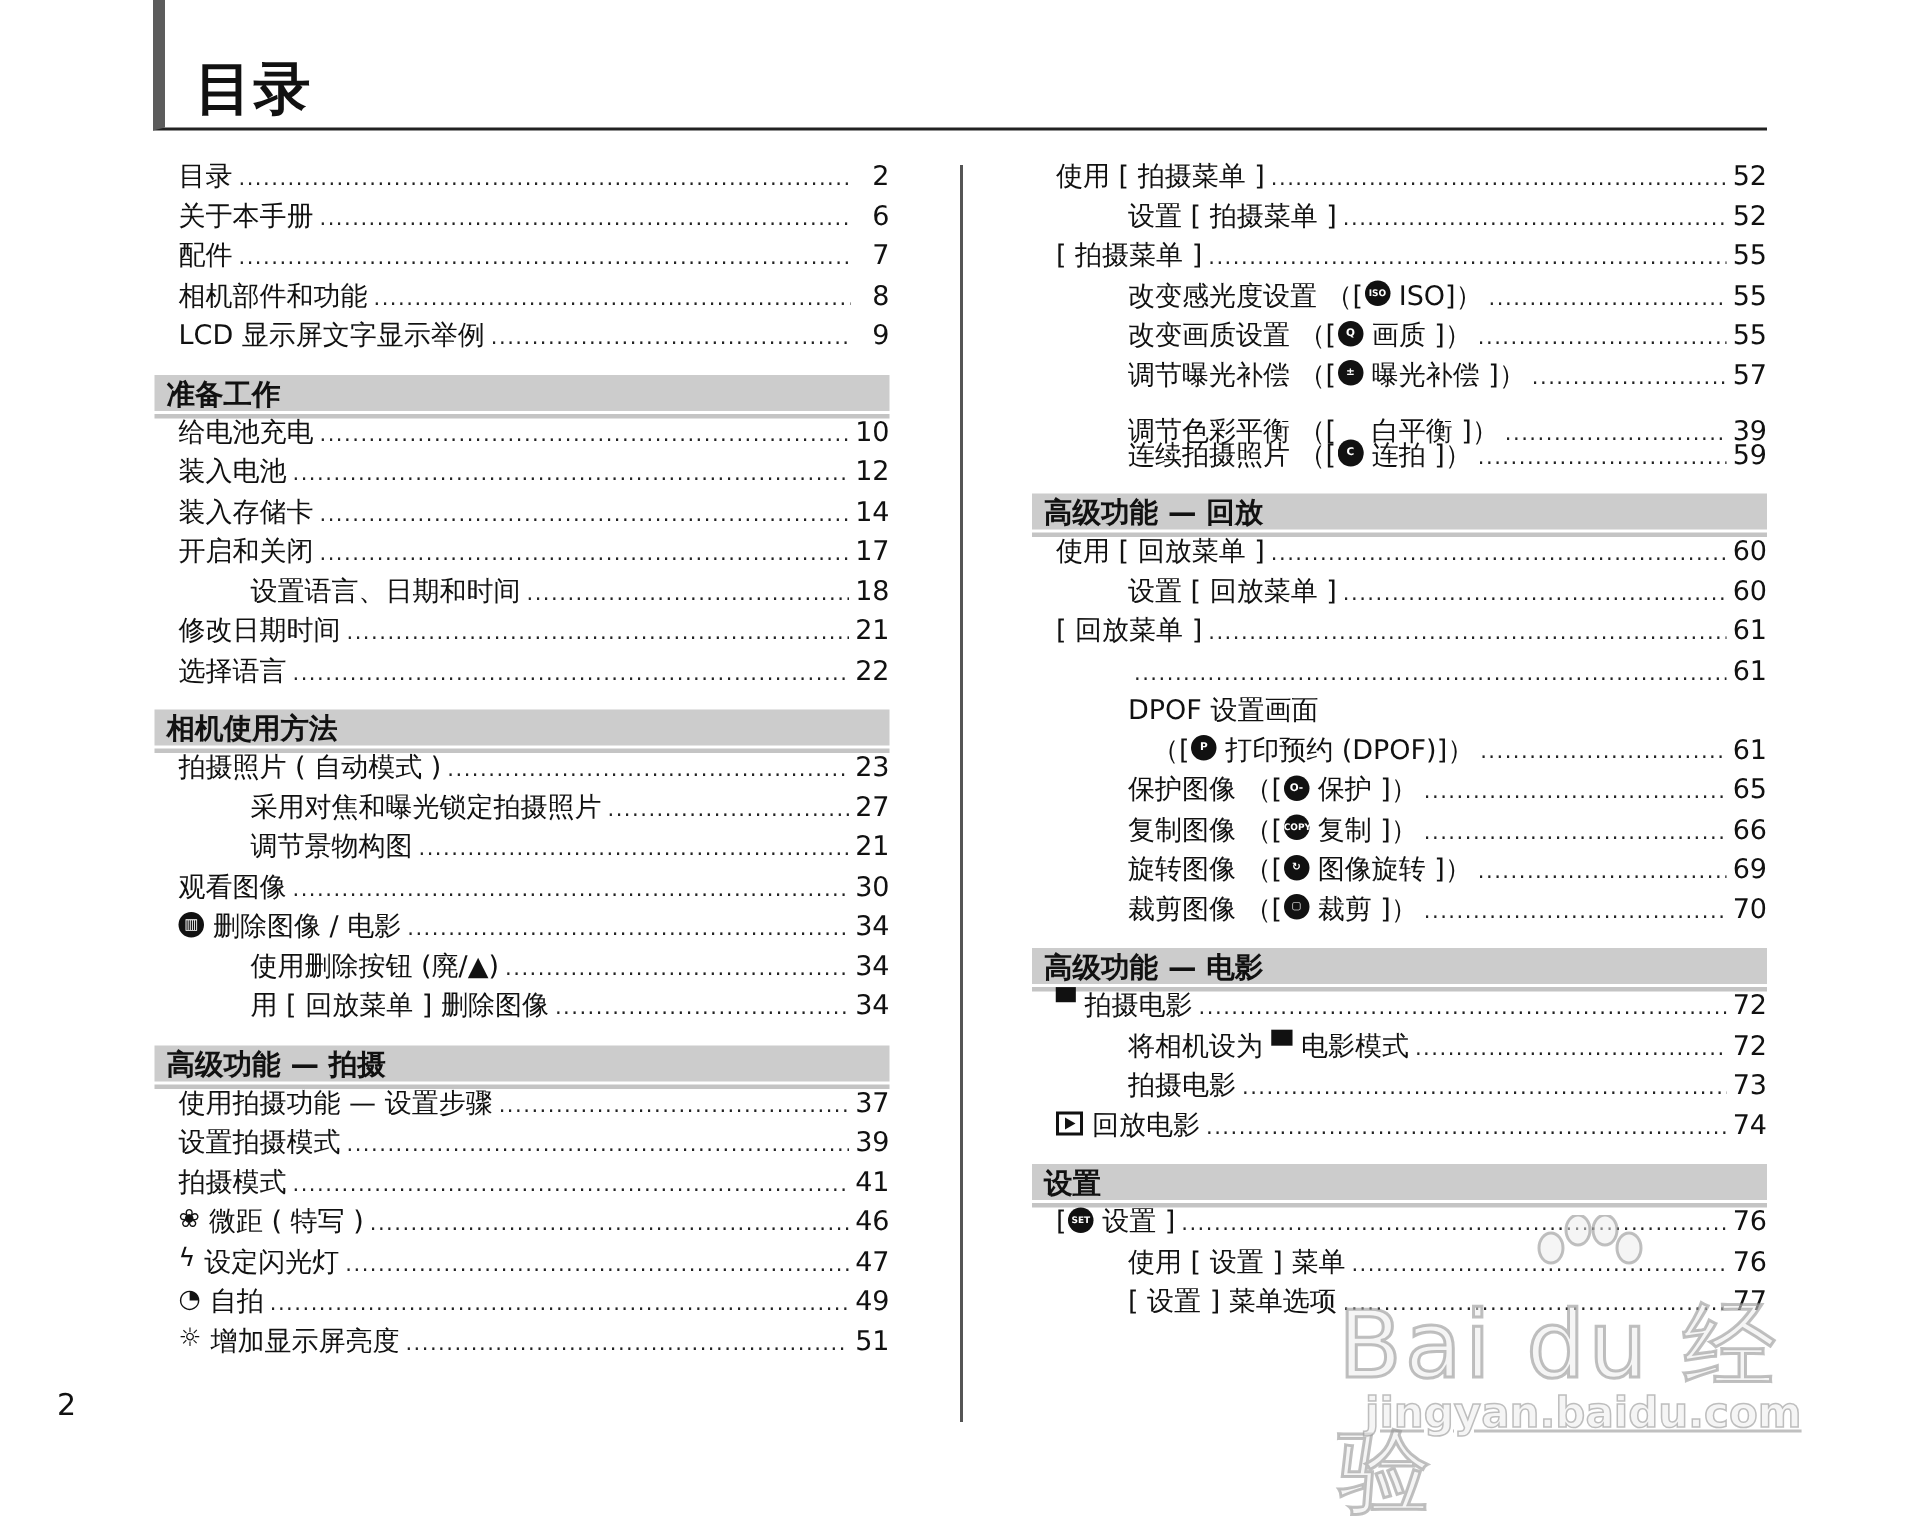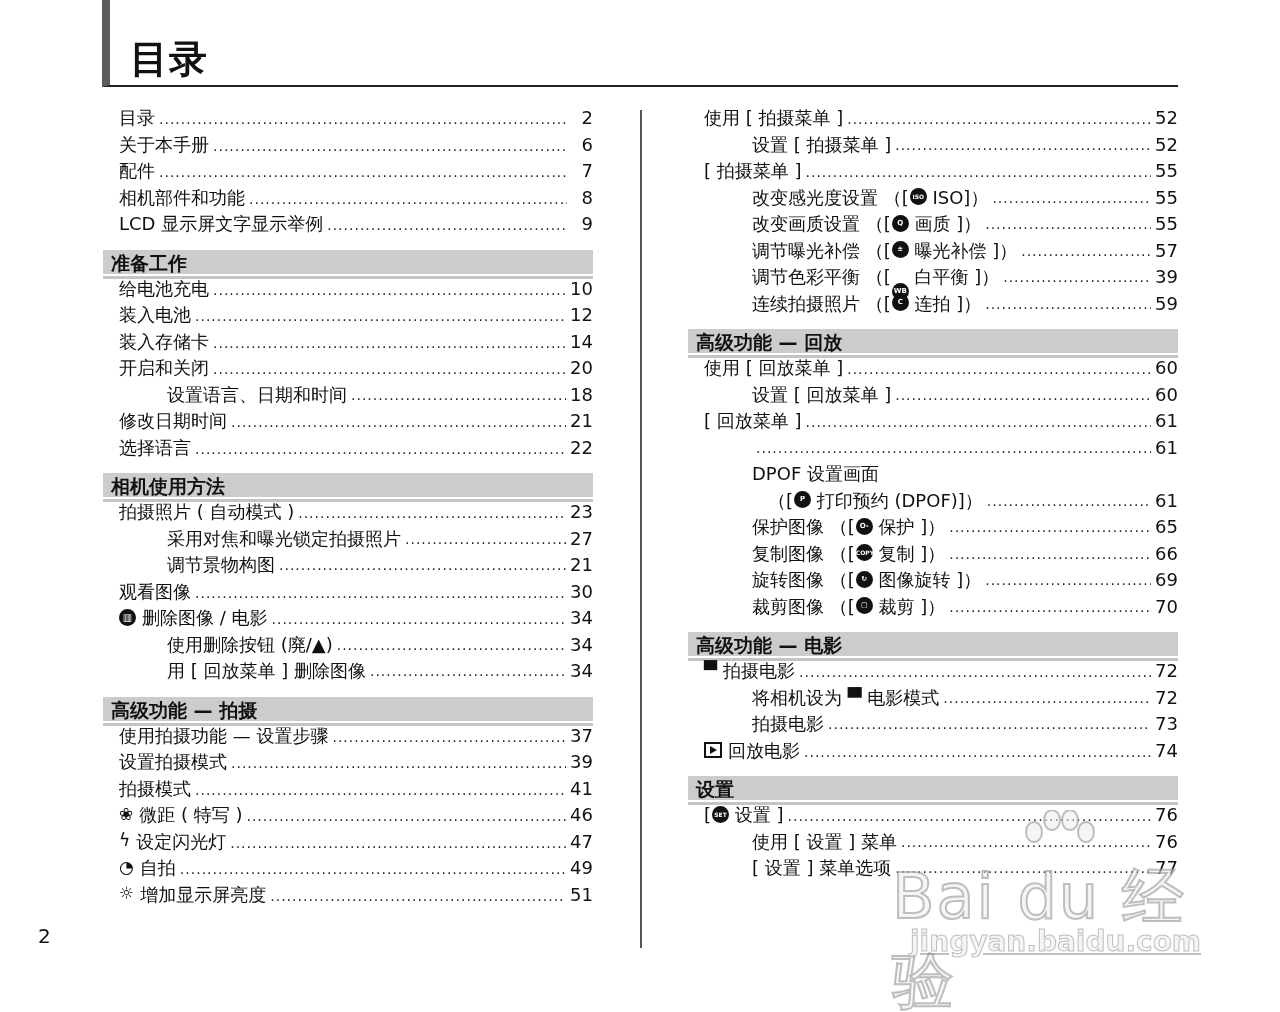--- a/index.html
+++ b/index.html
@@ -47,21 +47,21 @@
   .toc-row .leader {
     flex: 1 1 auto; overflow: hidden; margin: 0 4px; color: #222;
     letter-spacing: 1px; font-size: 14px;
   }
   .toc-row .leader::before {
     content: "................................................................................................................................................................";
   }
   .toc-row .page { flex: 0 0 auto; text-align: right; min-width: 22px; }
   .toc-row.no-leader .leader::before { content: ""; }
   .lvl0 { padding-left: 16px; }
-  .lvl1 { padding-left: 64px; align-items: center; }
+  .lvl1 { padding-left: 64px; }
   .lvl2 { padding-left: 80px; align-items: flex-end; }
   .icon {
     display: inline-block; vertical-align: middle; margin-right: 6px; position: relative; top: -2px;
   }
   .icon-circle {
     width: 17px; height: 17px; border-radius: 50%; background: #111; color: #fff;
     font-size: 7px; font-weight: bold; text-align: center; line-height: 17px; font-family: "DejaVu Sans", sans-serif;
   }
   .icon-glyph { font-size: 17px; line-height: 17px; }
   .icon-play {
@@ -141,21 +141,21 @@
       <span class="page">12</span>
     </div>
     <div class="toc-row lvl0">
       <span class="txt"><span>装入存储卡</span></span>
       <span class="leader"></span>
       <span class="page">14</span>
     </div>
     <div class="toc-row lvl0">
       <span class="txt"><span>开启和关闭</span></span>
       <span class="leader"></span>
-      <span class="page">20</span>
+      <span class="page">17</span>
     </div>
     <div class="toc-row lvl1">
       <span class="txt"><span>设置语言、日期和时间</span></span>
       <span class="leader"></span>
       <span class="page">18</span>
     </div>
     <div class="toc-row lvl0">
       <span class="txt"><span>修改日期时间</span></span>
       <span class="leader"></span>
       <span class="page">21</span>

